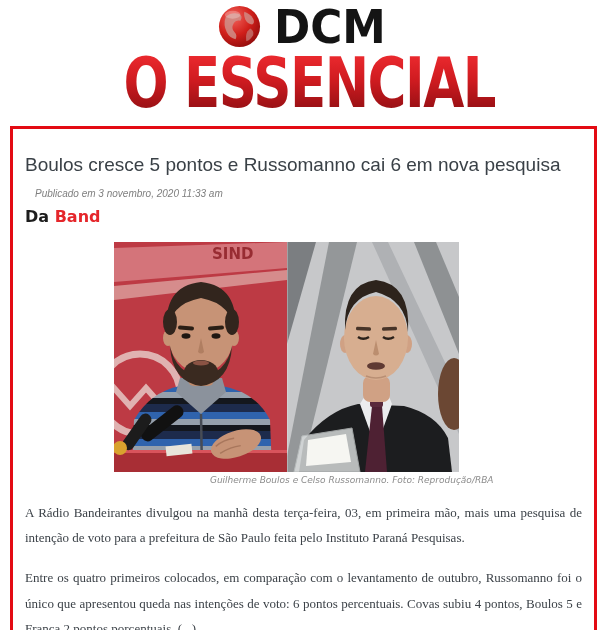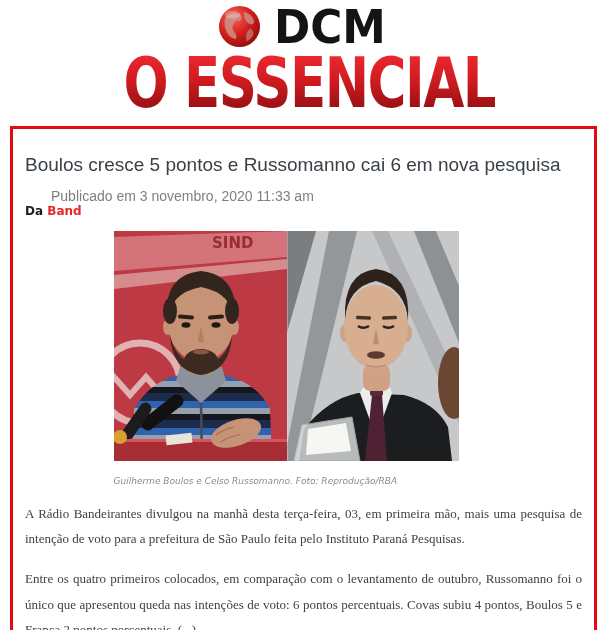--- a/index.html
+++ b/index.html
@@ -43,34 +43,34 @@
   .article-card {
     margin: 8px 10px 0; border: 3px solid #e30b13;
     padding: 10px 12px 16px; height: 560px; background: #fff;
   }
   .headline {
     margin: 14px 0 11px; font-size: 19px; font-weight: normal;
     color: #3a4147; line-height: 1.25;
     font-family: "Liberation Sans", sans-serif;
   }
   .publish-date {
-    margin: 0 0 0 26px; font-size: 14px; color: #7f7f7f;
+    margin: 0 0 0 10px; font-size: 10px; color: #7f7f7f; font-style: italic;
   }
   .byline {
-    margin-top: 0; font-family: "DejaVu Sans", sans-serif;
-    font-size: 12px; font-weight: bold; color: #1d1d1d;
+    margin-top: 8px; font-family: "DejaVu Sans", sans-serif;
+    font-size: 16px; font-weight: bold; color: #1d1d1d;
   }
   .byline a { color: #e5262b; text-decoration: none; cursor: pointer; }
 
   .article-figure { width: 380px; margin: 13px auto 0; }
   .photo { display: block; width: 345px; height: 230px; }
   .image-caption {
     font-family: "DejaVu Sans", sans-serif;
     font-size: 9px; font-style: italic; color: #8c8c8c;
-    text-align: left; margin-top: 15px;
+    text-align: right; margin-top: 3px;
   }
 
   .article-body p {
     font-family: Liberation Serif, serif;
     font-size: 13px; line-height: 1.95; color: #3c4248;
     text-align: justify; margin: 15px 0 0;
   }
 </style>
 </head>
 <body>

